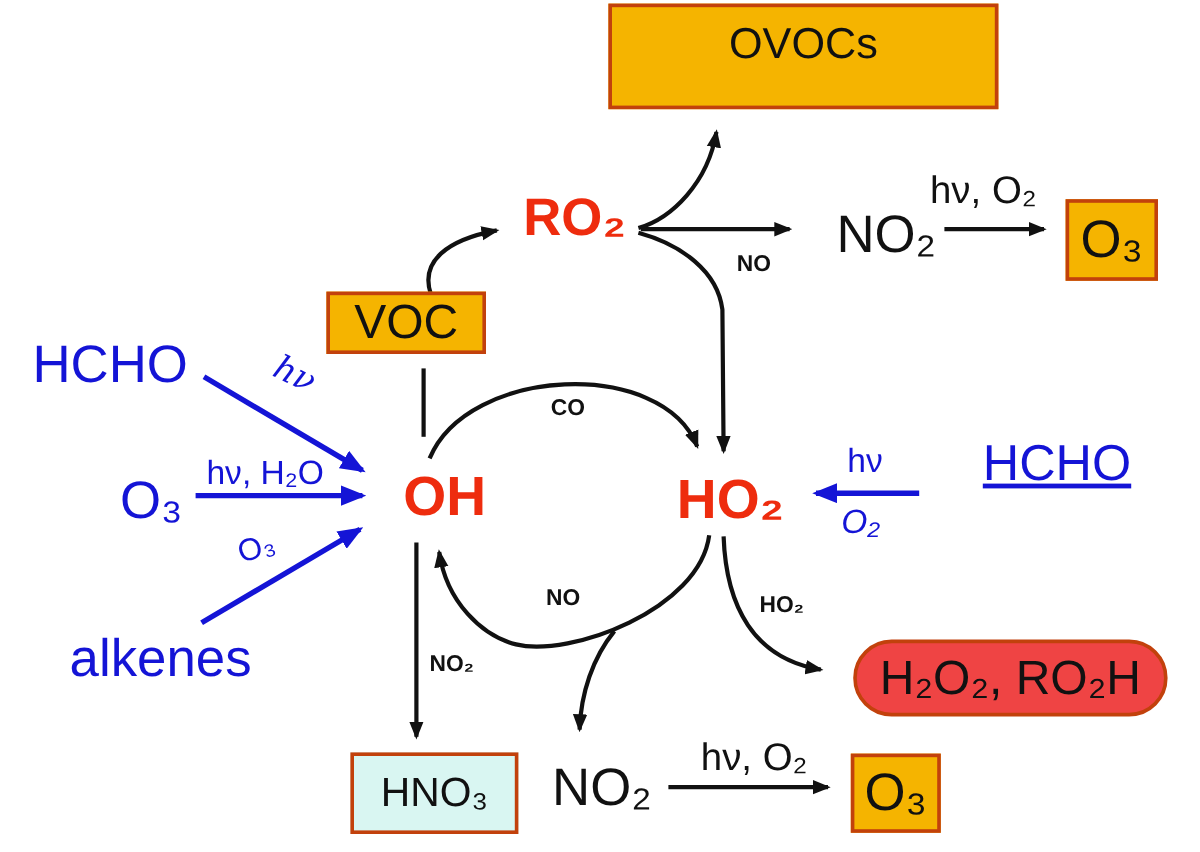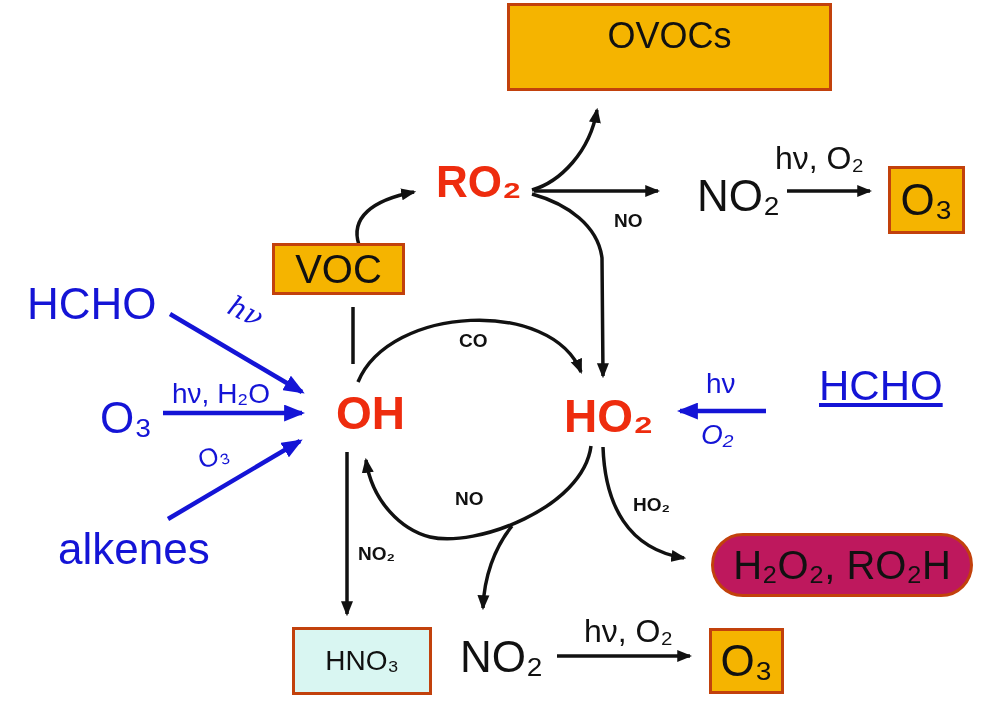--- a/index.html
+++ b/index.html
@@ -13,21 +13,21 @@
   .red{color:#ee2c0e;font-weight:bold;}
   .blue{color:#1414d6;}
   .lbl{font-size:19px;font-weight:bold;color:#111;}
   .cond{font-size:32px;color:#111;}
   .bluecond{font-size:28px;color:#1414d6;}
   .box{
     position:absolute;border:3px solid #c2410c;display:flex;align-items:center;justify-content:center;
     box-sizing:border-box;
   }
   .gold{background:#f5b400;}
-  .lightblue{background:#be185d;border-radius:32px;}
+  .lightblue{background:#ef4444;border-radius:32px;}
   .palecyan{background:#d9f6f2;}
   .boxtext{font-size:40px;color:#111;}
   svg{position:absolute;inset:0;}
 </style>
 </head>
 <body>
 
 <div class="stage">
 
   <svg class="layer" width="1000" height="710" viewBox="0 0 1000 710">
@@ -69,21 +69,21 @@
 
   <div class="box gold" style="left:888px;top:166px;width:77px;height:68px;">
     <span class="boxtext" style="font-size:44px;">O₃</span>
   </div>
 
   <div class="box gold" style="left:709px;top:628px;width:75px;height:66px;">
     <span class="boxtext" style="font-size:44px;">O₃</span>
   </div>
 
   <div class="box palecyan" style="left:292px;top:627px;width:140px;height:68px;">
-    <span class="boxtext" style="font-size:28px;">HNO₃</span>
+    <span class="boxtext" style="font-size:34px;">HNO₃</span>
   </div>
 
   <div class="box lightblue" style="left:711px;top:533px;width:262px;height:64px;">
     <span class="boxtext">H₂O₂, RO₂H</span>
   </div>
 
   <div class="t red" style="left:436px;top:160px;font-size:44px;">RO₂</div>
   <div class="t red" style="left:336px;top:390px;font-size:46px;">OH</div>
   <div class="t red" style="left:564px;top:393px;font-size:46px;">HO₂</div>
 

